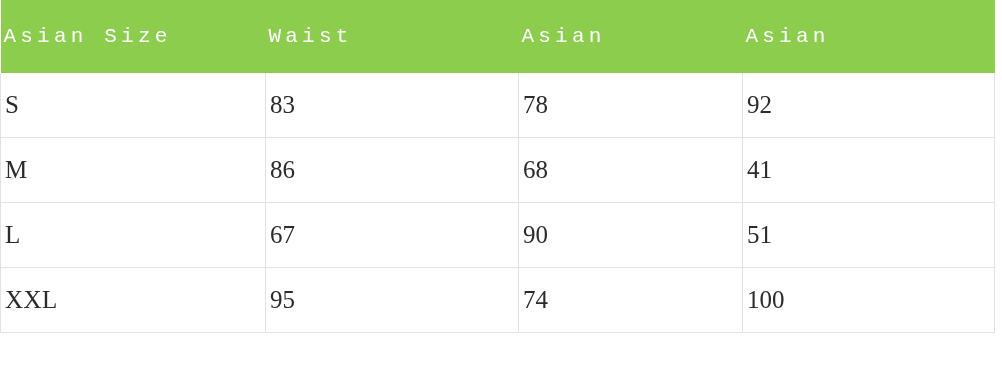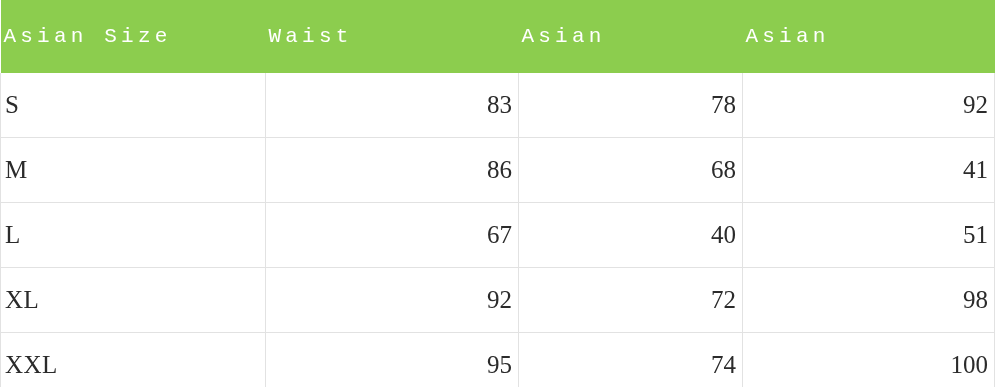--- a/index.html
+++ b/index.html
@@ -71,21 +71,20 @@
     font-family: "Liberation Serif", "DejaVu Serif", serif;
     white-space: nowrap;
   }
 
   tbody td.cell-size {
     text-align: left;
     letter-spacing: 0.5px;
   }
 
   tbody td.cell-num {
-    text-align: right;
   }
 </style>
 </head>
 <body>
 
 <div id="size-table-wrap">
   <table class="size-table">
     <colgroup>
       <col class="c-size">
       <col class="c-bust">
@@ -109,28 +108,22 @@
       </tr>
       <tr class="data-row">
         <td class="cell-size">M</td>
         <td class="cell-num">86</td>
         <td class="cell-num">68</td>
         <td class="cell-num">41</td>
       </tr>
       <tr class="data-row">
         <td class="cell-size">L</td>
         <td class="cell-num">67</td>
-        <td class="cell-num">40</td>
+        <td class="cell-num">90</td>
         <td class="cell-num">51</td>
-      </tr>
-      <tr class="data-row">
-        <td class="cell-size">XL</td>
-        <td class="cell-num">92</td>
-        <td class="cell-num">72</td>
-        <td class="cell-num">98</td>
       </tr>
       <tr class="data-row">
         <td class="cell-size">XXL</td>
         <td class="cell-num">95</td>
         <td class="cell-num">74</td>
         <td class="cell-num">100</td>
       </tr>
 
     </tbody>
   </table>

